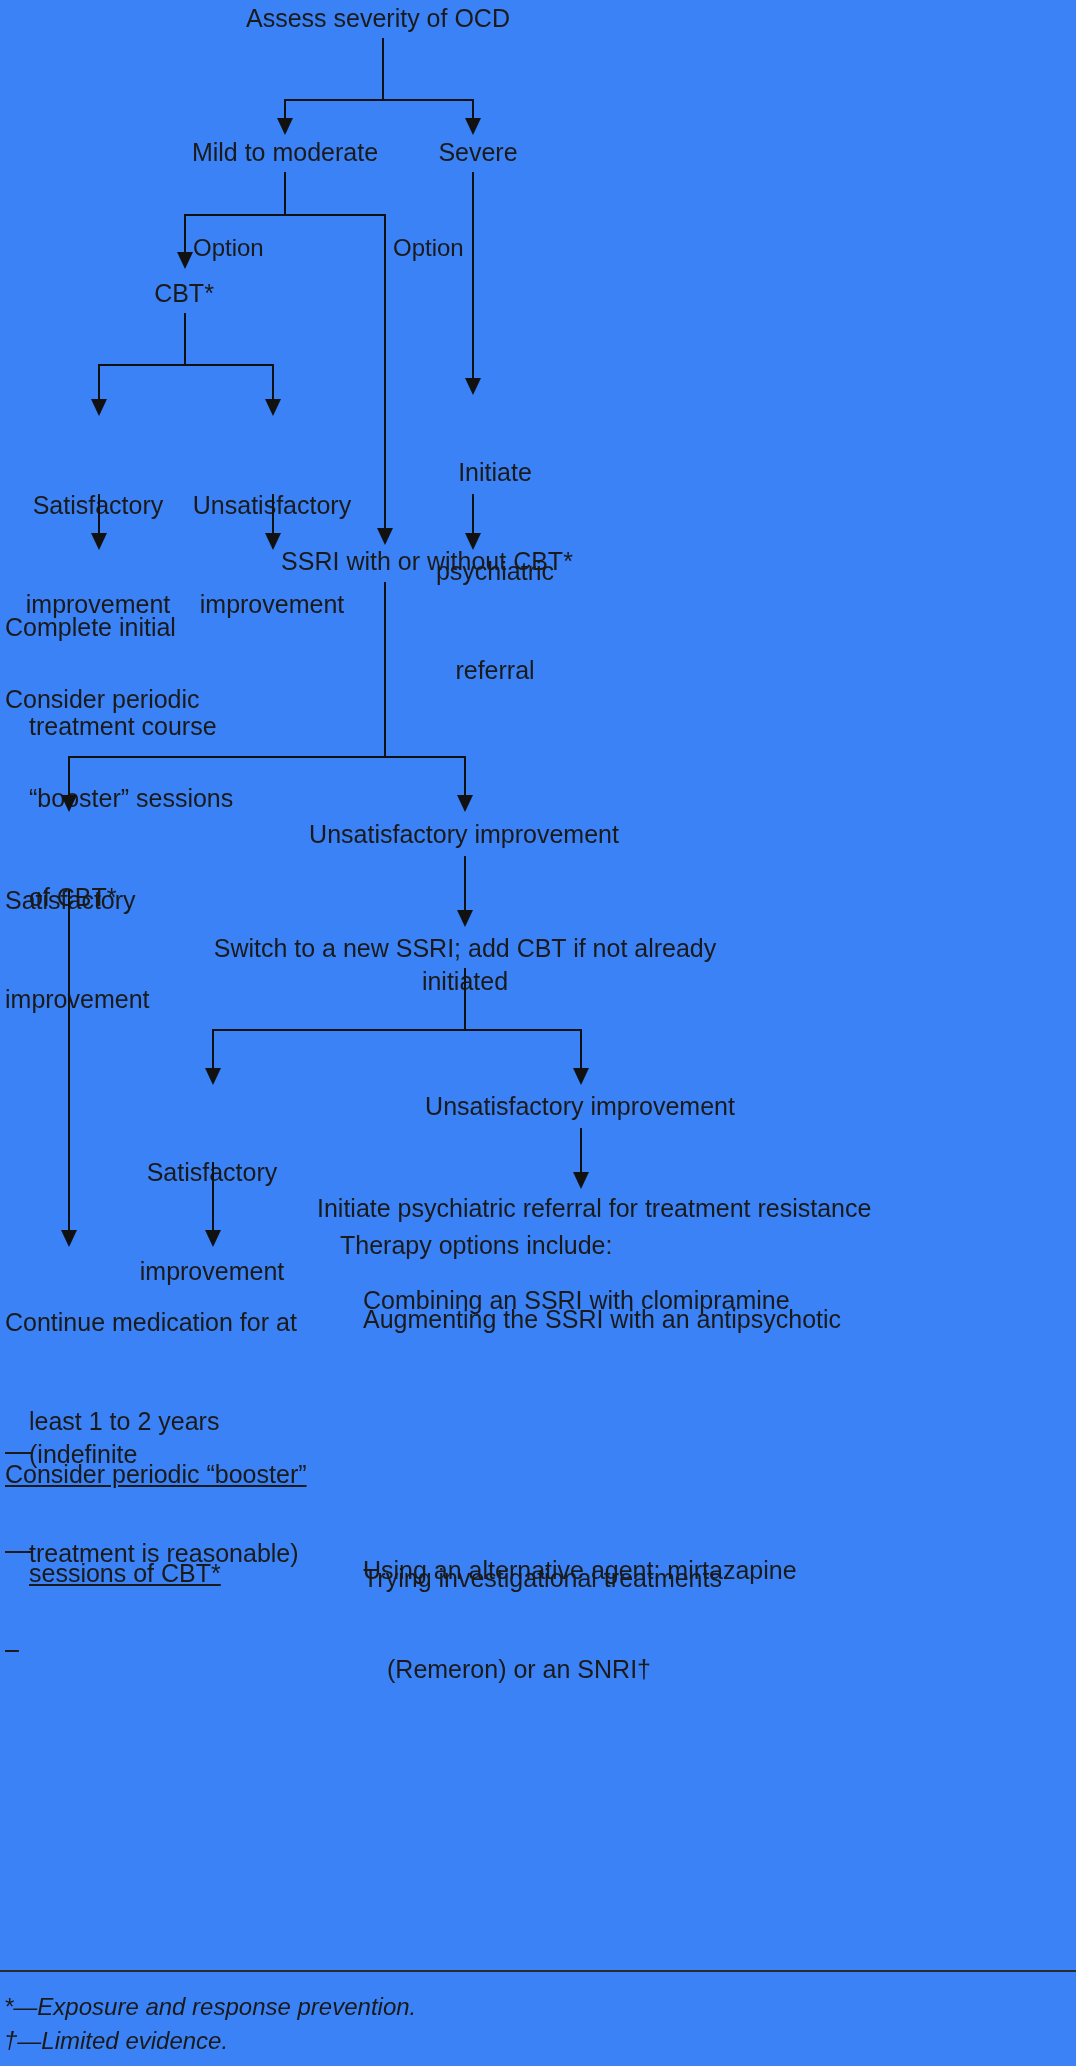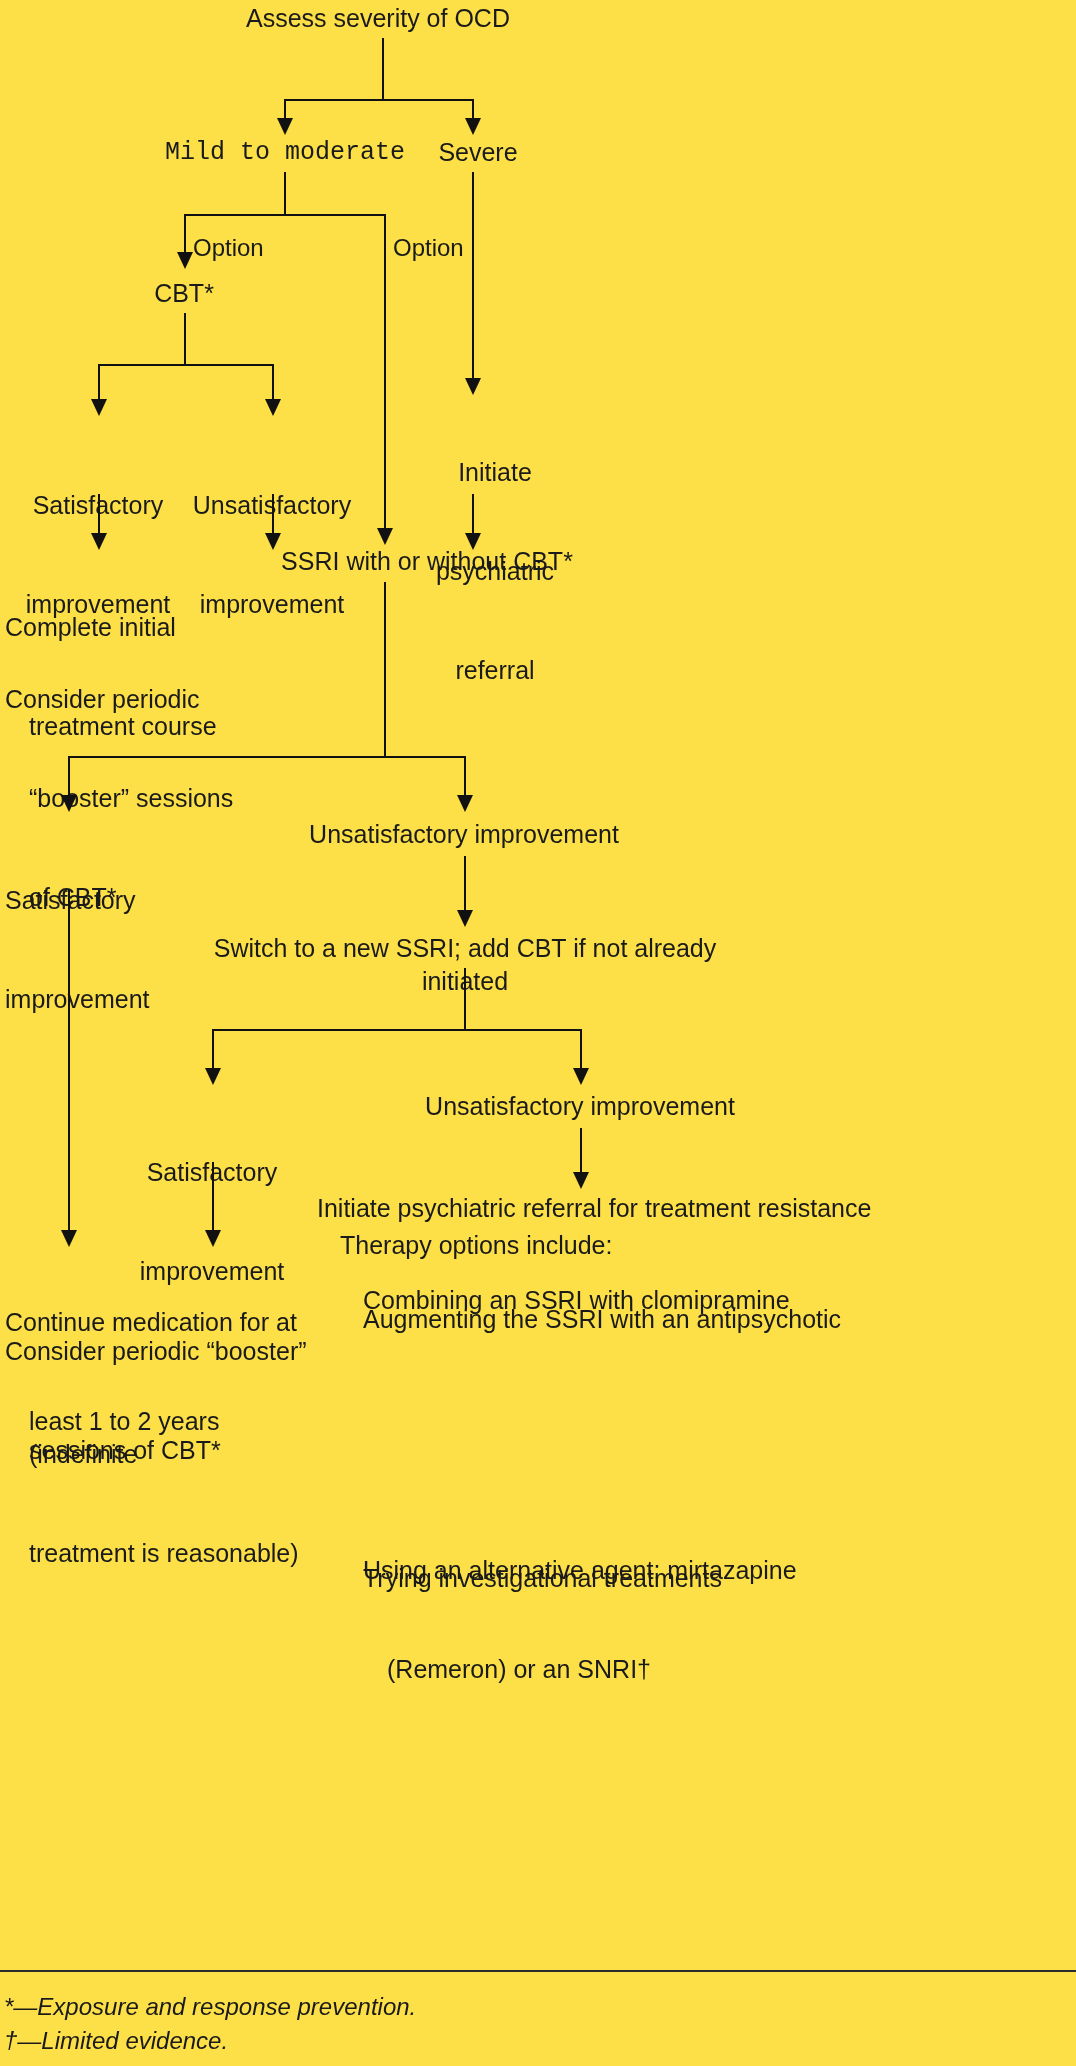--- a/index.html
+++ b/index.html
@@ -8,21 +8,21 @@
     background: #ffffff;
   }
   body {
     font-family: "Liberation Sans", "DejaVu Sans", sans-serif;
     color: #1a1a1a;
   }
   #page {
     position: relative;
     width: 1076px;
     height: 2066px;
-    background: #fde047;
+    background: #3b82f6;
     overflow: hidden;
   }
   .node {
     position: absolute;
     font-size: 25px;
     line-height: 33px;
     color: #1a1a1a;
     white-space: pre-wrap;
   }
   .node.center { text-align: center; }
@@ -80,21 +80,21 @@
   <div class="vline" style="left:382px; top:38px; height:62px;"></div>
 
   <div class="hline" style="left:284px; top:99px; width:190px;"></div>
 
   <div class="vline" style="left:284px; top:99px; height:24px;"></div>
   <div class="arrowhead" style="left:277px; top:118px;"></div>
 
   <div class="vline" style="left:472px; top:99px; height:24px;"></div>
   <div class="arrowhead" style="left:465px; top:118px;"></div>
 
-  <div class="node center" style="left:155px; top:136px; width:260px;font-family:Liberation Mono, monospace;">Mild to moderate</div>
+  <div class="node center" style="left:155px; top:136px; width:260px;">Mild to moderate</div>
   <div class="node center" style="left:413px; top:136px; width:130px;">Severe</div>
 
   <div class="vline" style="left:284px; top:172px; height:43px;"></div>
   <div class="hline" style="left:184px; top:214px; width:202px;"></div>
 
   <div class="vline" style="left:184px; top:214px; height:43px;"></div>
   <div class="arrowhead" style="left:177px; top:252px;"></div>
   <div class="label-opt" style="left:193px; top:234px;">Option</div>
 
   <div class="vline" style="left:384px; top:214px; height:320px;"></div>
@@ -198,21 +198,21 @@
 
   <div class="vline" style="left:580px; top:1128px; height:50px;"></div>
   <div class="arrowhead" style="left:573px; top:1172px;"></div>
 
   <div class="node left" style="left:5px; top:1240px; width:320px;">
     <span class="hang">Continue medication for at</span>
     <span class="hang indent1">least 1 to 2 years (indefinite</span>
     <span class="hang indent1">treatment is reasonable)</span>
   </div>
 
-  <div class="node left" style="left:5px; top:1269px; width:320px;">
+  <div class="node left" style="left:5px; top:1392px; width:320px;text-decoration:underline;">
     <span class="hang">Consider periodic “booster”</span>
     <span class="hang indent1">sessions of CBT*</span>
   </div>
 
   <div class="node left" style="left:317px; top:1192px; width:760px;">Initiate psychiatric referral for treatment resistance</div>
 
   <div class="node left" style="left:340px; top:1229px; width:700px;">Therapy options include:</div>
 
 
   <div class="node left" style="left:363px; top:1303px; width:700px;">Augmenting the SSRI with an antipsychotic</div>

